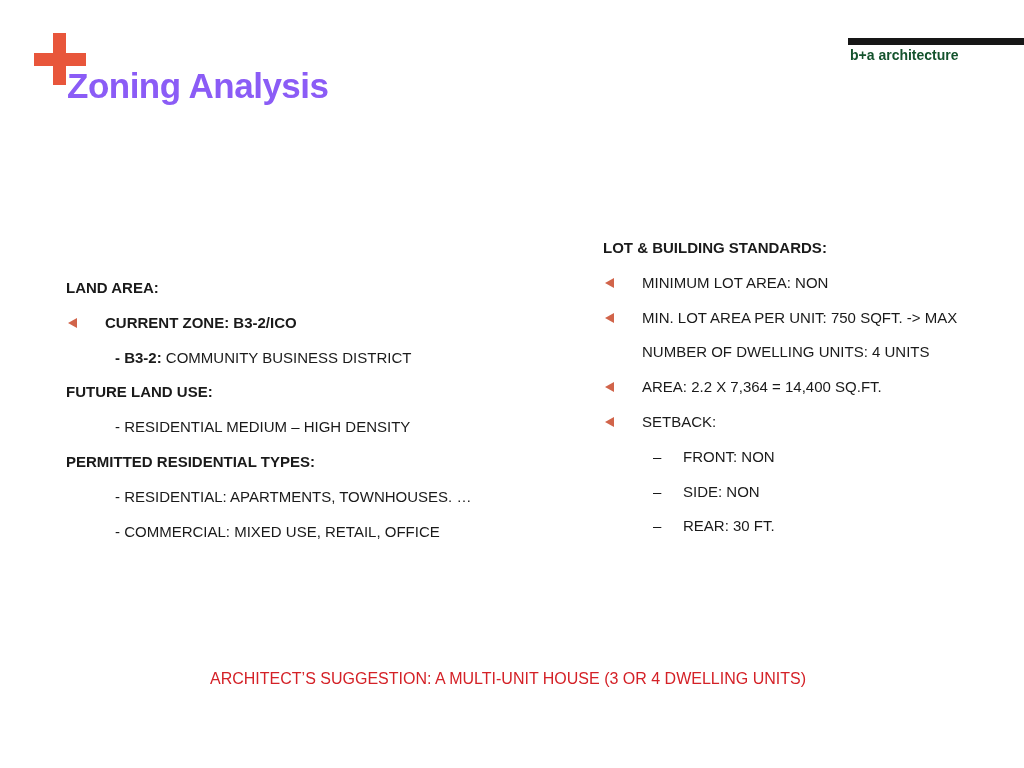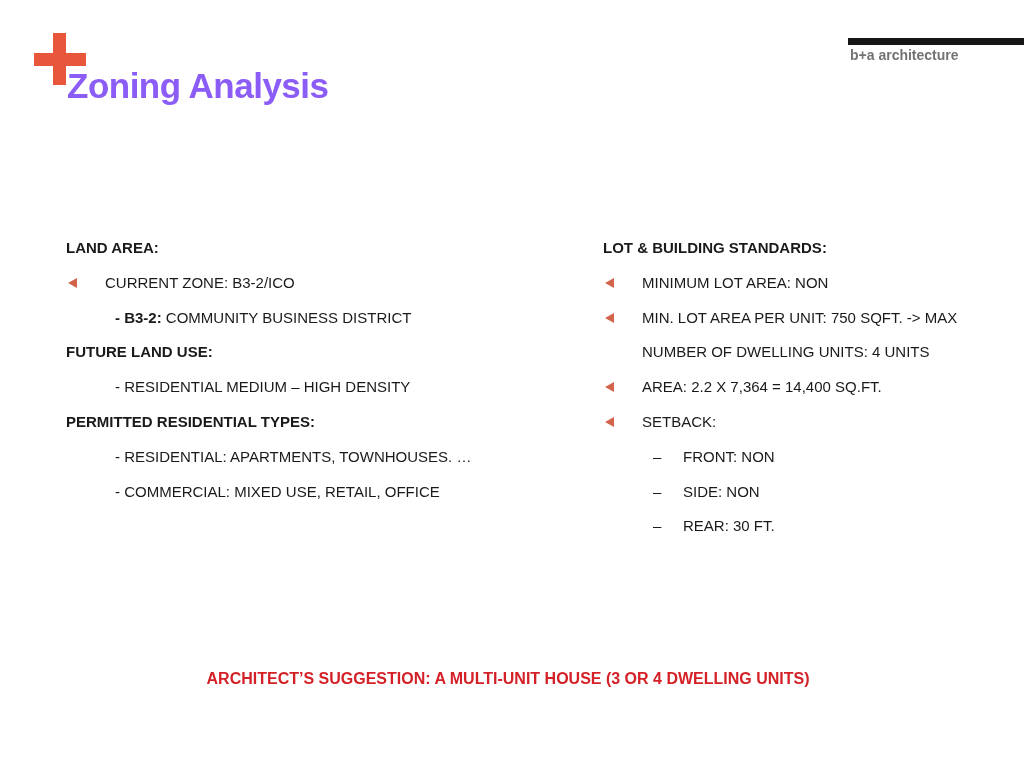--- a/index.html
+++ b/index.html
@@ -8,48 +8,48 @@
     font-family:"Liberation Sans", sans-serif; color:#1a1a1a; overflow:hidden;
   }
 
   
   .plus-icon { position:absolute; left:34px; top:33px; width:52px; height:52px; }
   .plus-icon .hbar { position:absolute; left:0; top:20px; width:52px; height:13px; background:#e8563b; }
   .plus-icon .vbar { position:absolute; left:19px; top:0; width:13px; height:52px; background:#e8563b; }
   .title { position:absolute; left:67px; top:66px; font-size:35px; font-weight:bold; color:#8b5cf6; letter-spacing:-0.5px; white-space:nowrap; }
 
   .brand-bar  { position:absolute; left:848px; top:38px; width:176px; height:7px; background:#161616; }
-  .brand-text { position:absolute; left:850px; top:47px; font-size:14px; font-weight:bold; color:#737373; white-space:nowrap; }
+  .brand-text { position:absolute; left:850px; top:47px; font-size:14px; font-weight:bold; color:#14532d; white-space:nowrap; }
 
   
   .col { position:absolute; top:231px; font-size:15px; }
-  .col-left  { left:66px;  width:475px; }
+  .col-left  { left:66px;  width:475px;margin-top:40px; }
   .col-right { left:563px; width:450px;margin-left:40px; }
 
   .row { position:relative; line-height:34.8px; }
   .row.header { font-weight:bold; }
   .row.bullet { padding-left:39px; }
   .row.indent { padding-left:49px; }
   .row.dash   { padding-left:80px; }
-  .row.bold-text { font-weight:normal; }
+  .row.bold-text { font-weight:bold; }
 
   .bullet-icon {
     position:absolute; left:2px; top:12px; width:0; height:0;
     border-right:9px solid #d1644a;
     border-top:5px solid transparent;
     border-bottom:5px solid transparent;
   }
   .dash-glyph { position:absolute; left:50px; top:0; }
 
   .b { font-weight:bold; }
 
   
   .footer {
     position:absolute; left:0; right:8px; top:670px; text-align:center;
-    font-size:16px; font-weight:bold; color:#d42127; white-space:nowrap;
+    font-size:16px; font-weight:normal; color:#d42127; white-space:nowrap;
   }
 </style>
 </head>
 <body>
 
 <div class="slide">
 
   <div class="plus-icon">
     <div class="hbar"></div>
     <div class="vbar"></div>

